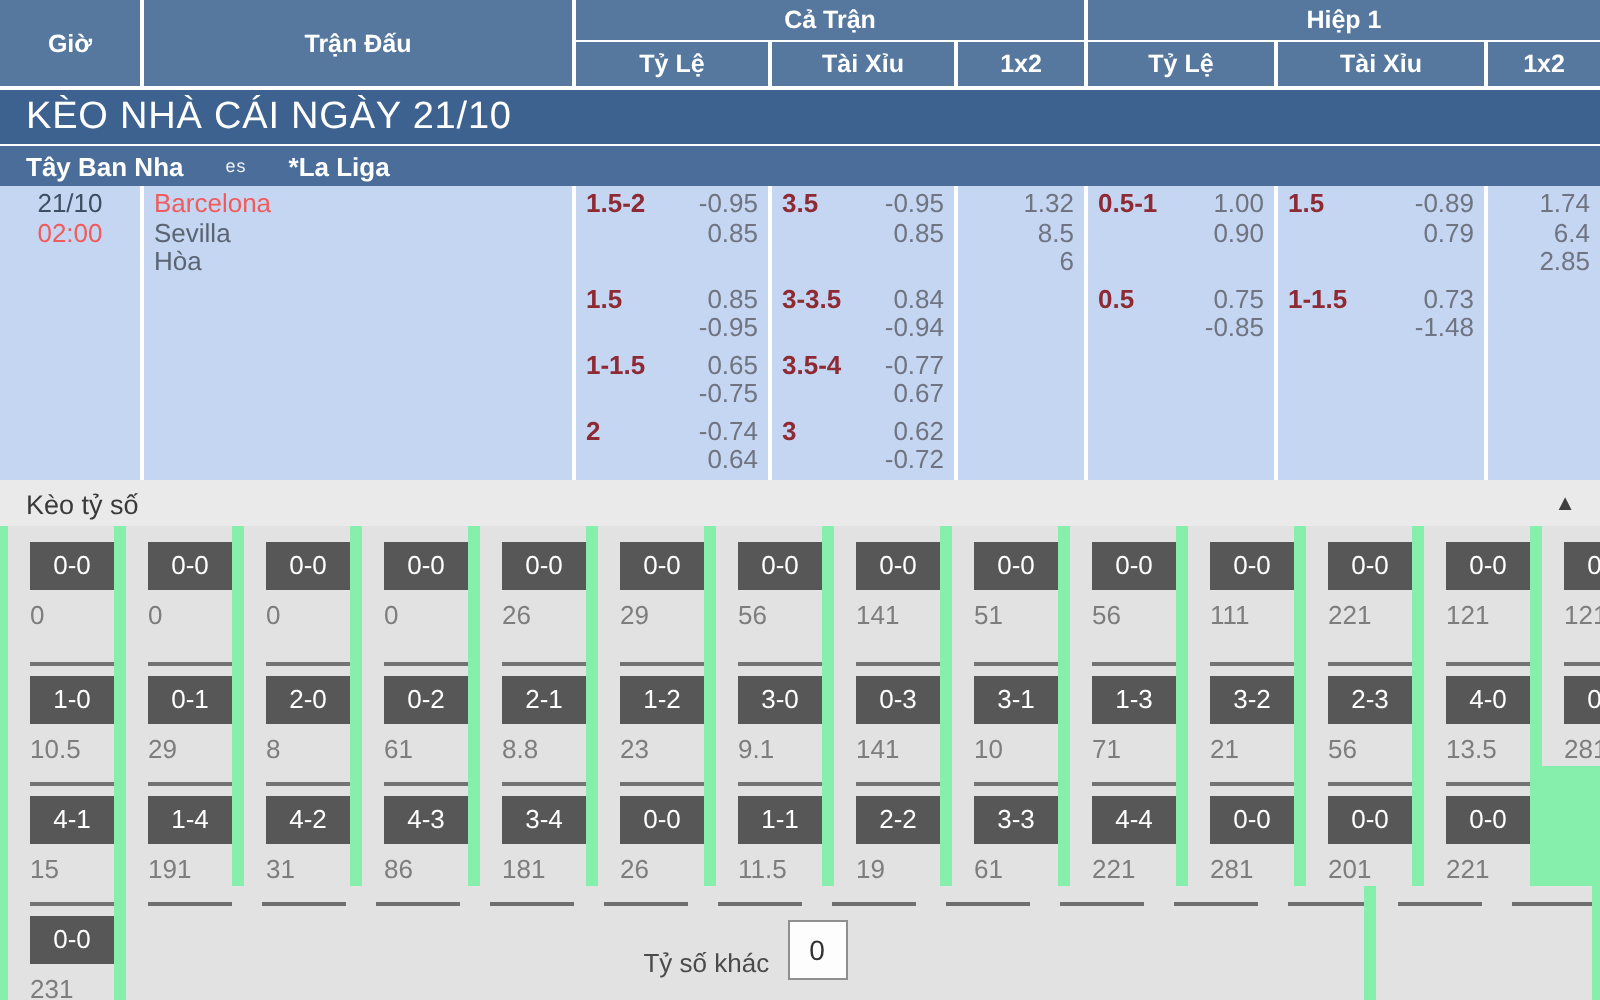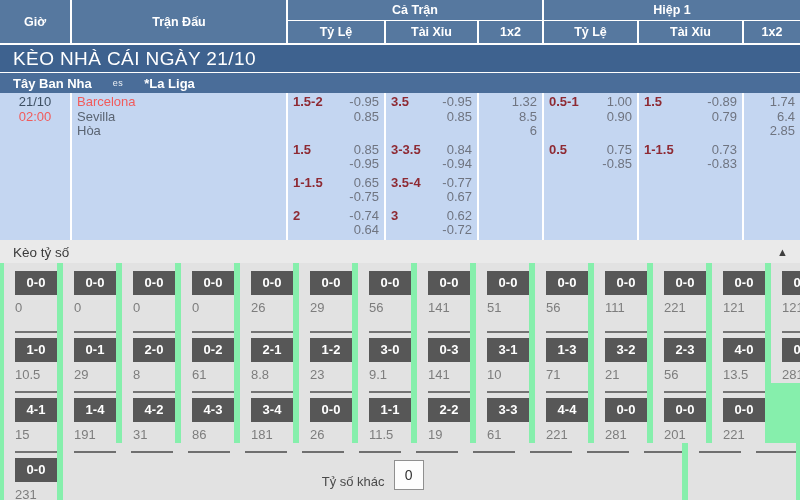--- a/index.html
+++ b/index.html
@@ -44,21 +44,21 @@
   .sc-title-bar{display:flex;justify-content:space-between;align-items:center;
     padding:5px 12px 3px 13px;background:#eaeaea}
   .sc-title{font-size:13.5px;color:#3a3a3a}
   .arrow{color:#3f3f3f;font-size:11px;cursor:pointer}
   .score-row{display:grid;grid-template-columns:repeat(14,1fr);column-gap:6px;
     padding:0 4px;height:60px}
   .score-row.last{height:50px}
   .sc{background:#e2e2e2;padding:8px 0 0 11px}
   .sc-in{width:42px}
   .lined .sc-in{border-top:2px solid #737373;padding-top:5px}
-  .sc-btn{background:#575757;color:#fff;font-weight:bold;font-size:13px;height:24px;
+  .sc-btn{background:#575757;color:#fff;font-weight:normal;font-size:13px;height:24px;
     display:flex;align-items:center;justify-content:center;cursor:pointer}
   .sc-val{margin-top:5px;font-size:13px;color:#7d7d7d}
   .sc.wide{grid-column:2/13;display:flex;align-items:center;justify-content:center;gap:9px;padding:0;
     background-color:#e2e2e2;
     background-image:repeating-linear-gradient(90deg,#6f6f6f 0 42px,transparent 42px 57px);
     background-size:calc(100% - 11px) 2px;background-position:11px 8px;background-repeat:no-repeat}
   .sc.tail{grid-column:13/15;padding:0;
     background-color:#e2e2e2;
     background-image:repeating-linear-gradient(90deg,#6f6f6f 0 42px,transparent 42px 57px);
     background-size:calc(100% - 11px) 2px;background-position:11px 8px;background-repeat:no-repeat}
@@ -170,21 +170,21 @@
           <span class="line">0.5</span>
           <span class="vals">
             <span>0.75</span>
             <span>-0.85</span>
           </span>
         </div>
         <div class="cell odds">
           <span class="line">1-1.5</span>
           <span class="vals">
             <span>0.73</span>
-            <span>-0.83</span>
+            <span>-1.48</span>
           </span>
         </div>
         <div class="cell odds"></div>
       </div>
       <div class="odds-row">
         <div class="cell time-cell"></div>
         <div class="cell"></div>
         <div class="cell odds">
           <span class="line">1-1.5</span>
           <span class="vals">

